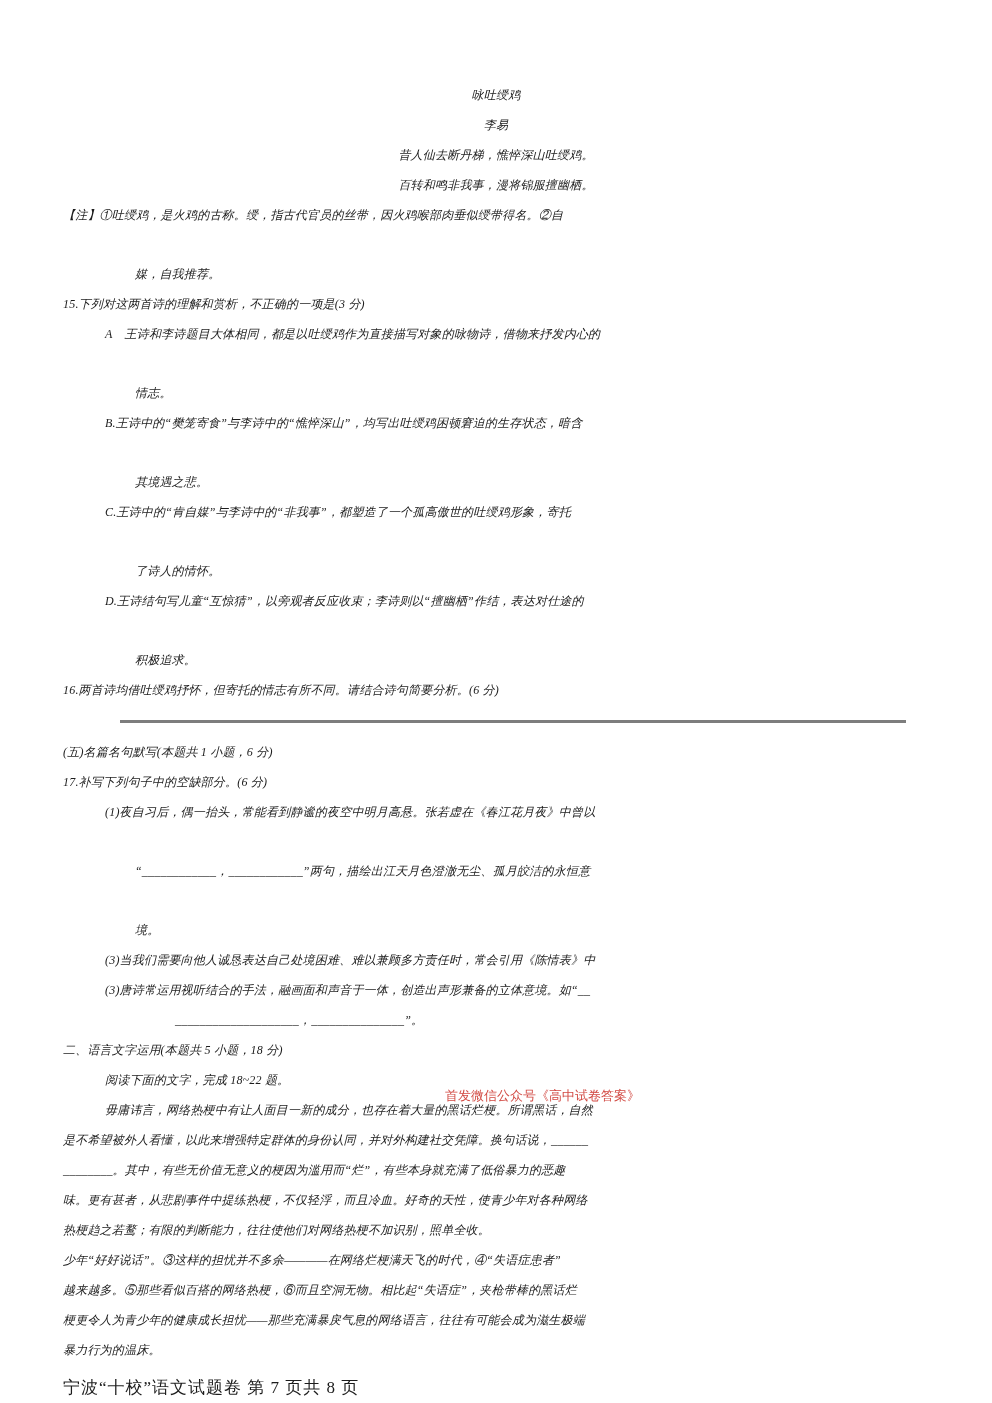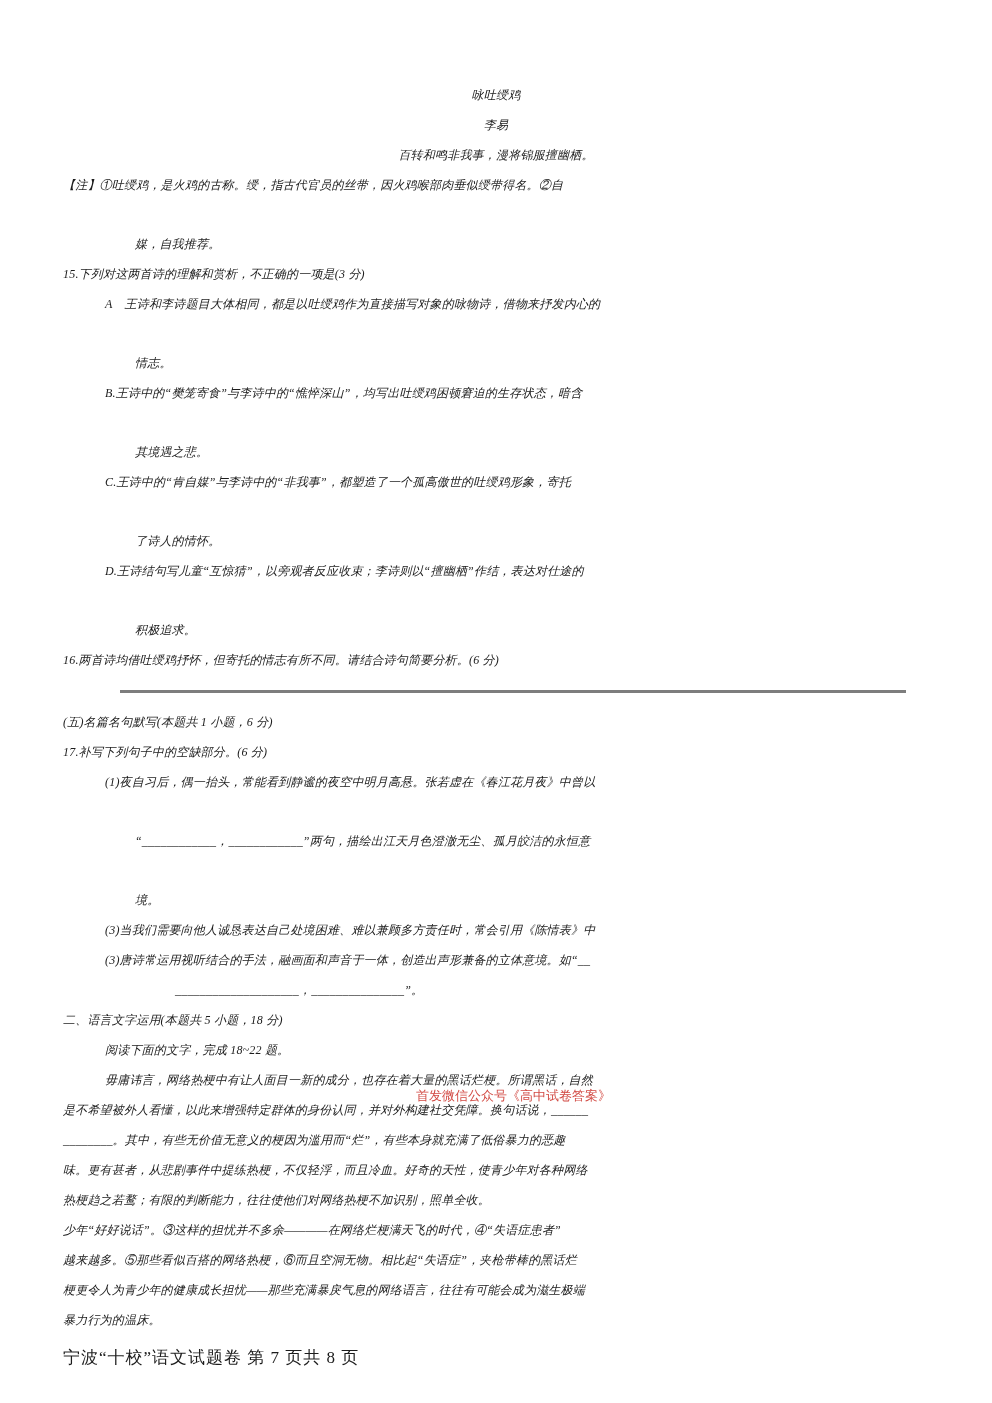--- a/index.html
+++ b/index.html
@@ -33,36 +33,37 @@
   .footer {
     margin-top:10px;
     text-align:left;
     font-size:17px;
     line-height:26px;
     letter-spacing:1px;
     padding-right:13px;
   }
   .watermark {
     position:absolute;
-    left:416px; top:1089px;
+    left:445px; top:1089px;
     font-size:13px;
     line-height:13px;
     color:#d24a43;
     letter-spacing:0px;
     white-space:nowrap;
     font-family:"Liberation Serif","DejaVu Serif",serif;
   }
 </style>
 </head>
 <body>
 
 <div class="doc">
   <div id="lines-container">
       <div class="line center">咏吐绶鸡</div>
       <div class="line center">李易</div>
+      <div class="line center">昔人仙去断丹梯，憔悴深山吐绶鸡。</div>
       <div class="line center">百转和鸣非我事，漫将锦服擅幽栖。</div>
       <div class="line">【注】①吐绶鸡，是火鸡的古称。绶，指古代官员的丝带，因火鸡喉部肉垂似绶带得名。②自</div>
       <div class="line ind2">媒，自我推荐。</div>
       <div class="line">15.下列对这两首诗的理解和赏析，不正确的一项是(3 分)</div>
       <div class="line ind1">A　王诗和李诗题目大体相同，都是以吐绶鸡作为直接描写对象的咏物诗，借物来抒发内心的</div>
       <div class="line ind2">情志。</div>
       <div class="line ind1">B.王诗中的“樊笼寄食”与李诗中的“憔悴深山”，均写出吐绶鸡困顿窘迫的生存状态，暗含</div>
       <div class="line ind2">其境遇之悲。</div>
       <div class="line ind1">C.王诗中的“肯自媒”与李诗中的“非我事”，都塑造了一个孤高傲世的吐绶鸡形象，寄托</div>
       <div class="line ind2">了诗人的情怀。</div>

